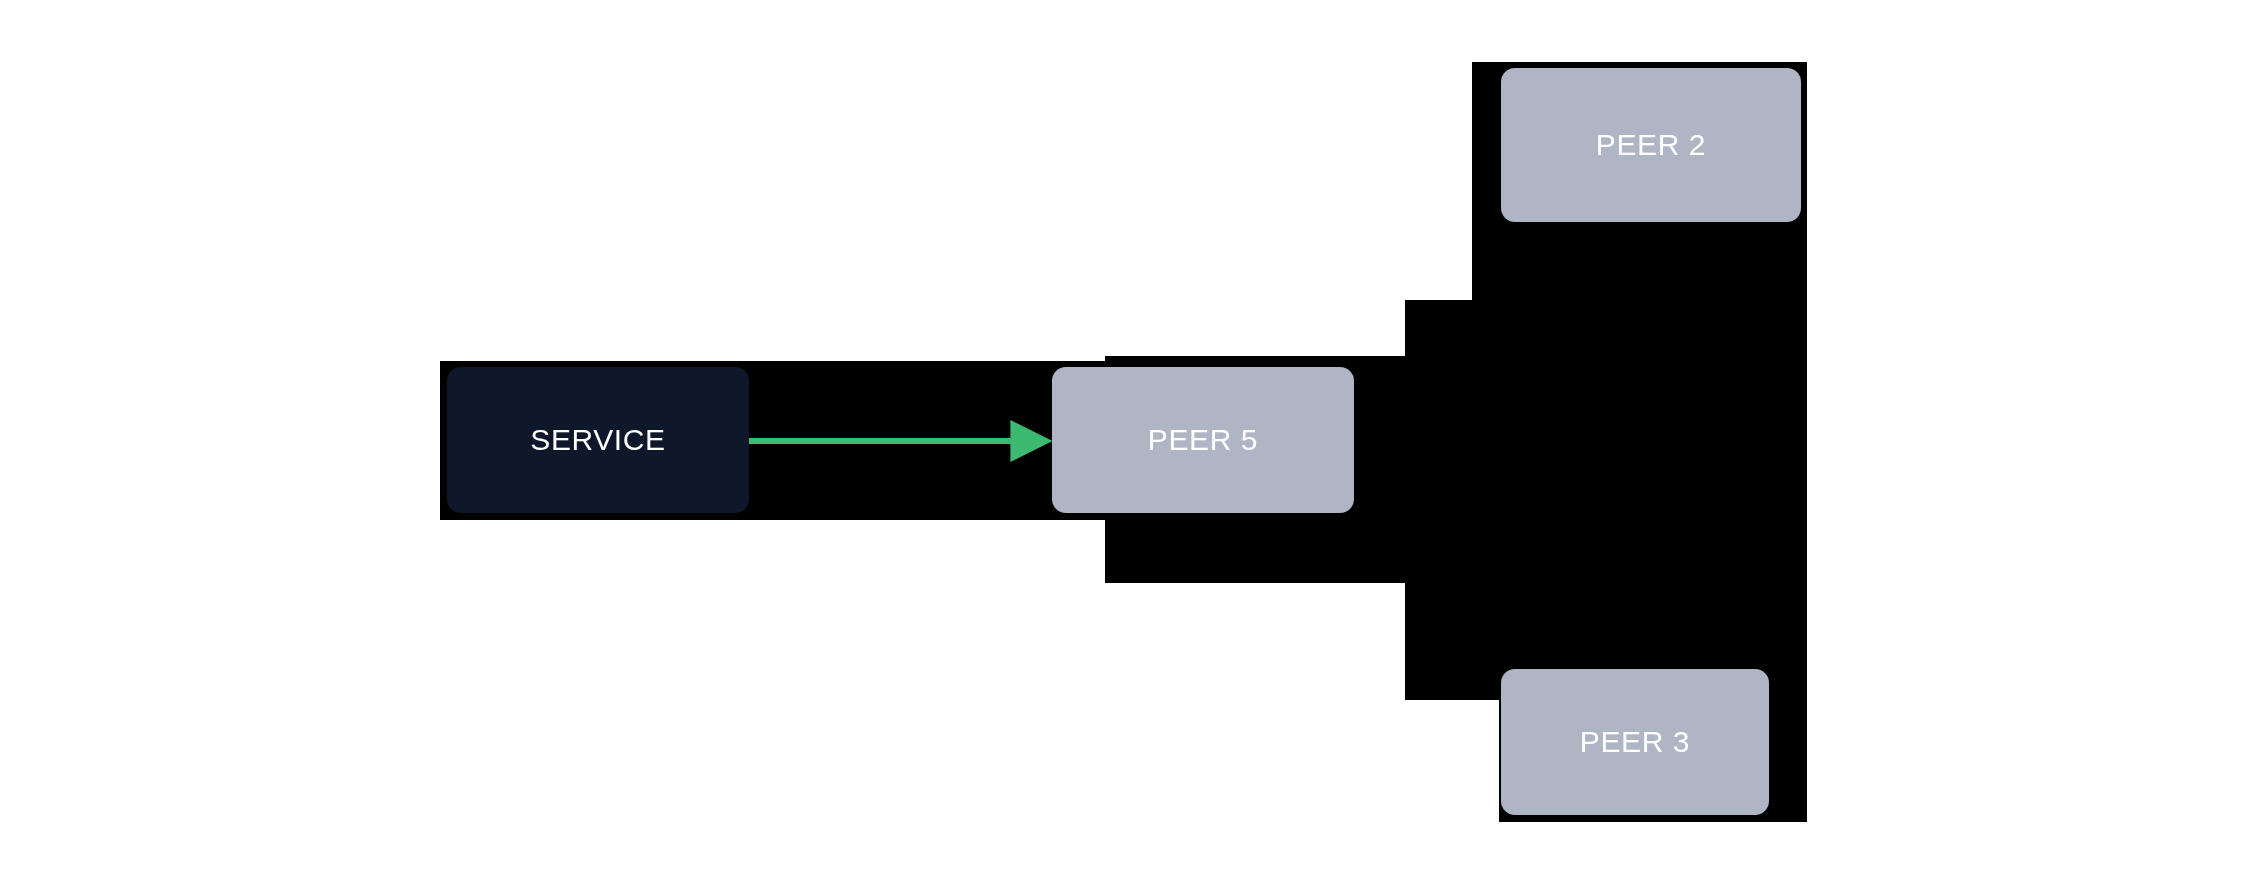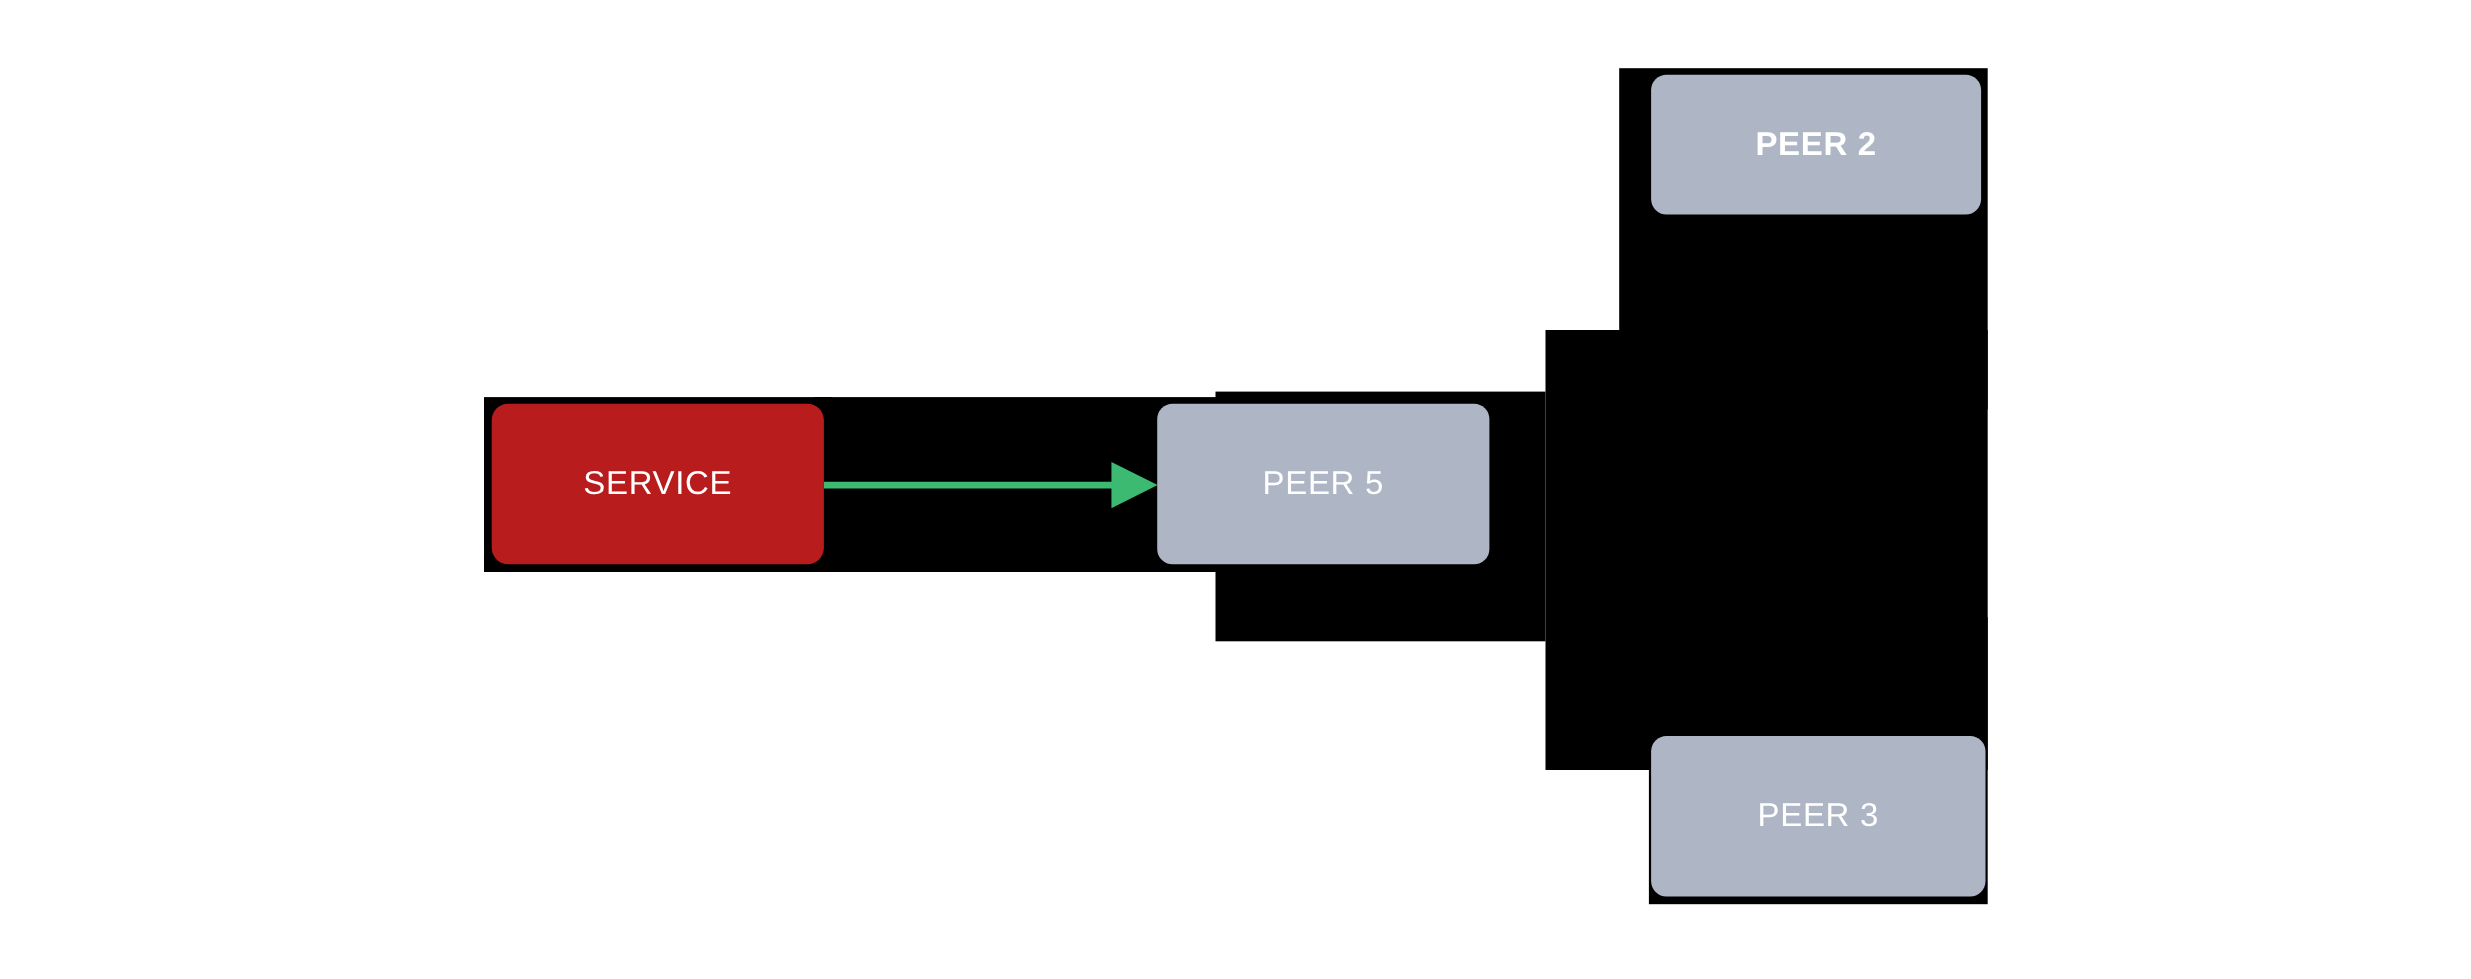--- a/index.html
+++ b/index.html
@@ -31,22 +31,21 @@
     justify-content: center;
     color: #ffffff;
     font-size: 30px;
     font-weight: 400;
     letter-spacing: 0.6px;
     line-height: 1;
     white-space: nowrap;
     user-select: none;
   }
   .node-service {
-    background: #b91c1c;
-    border-radius: 15px;
+    background: #0f172a;
   }
   .node-peer {
     background: #aeb5c4;
   }
   .node-label {
     pointer-events: none;
   }
   
   #edges {
     position: absolute;
@@ -84,21 +83,21 @@
   </svg>
 
   <div class="node node-service" style="left:447px; top:367px; width:302px; height:146px;">
     <span class="node-label">SERVICE</span>
   </div>
 
   <div class="node node-peer" style="left:1052px; top:367px; width:302px; height:146px;">
     <span class="node-label">PEER 5</span>
   </div>
 
-  <div class="node node-peer" style="left:1501px; top:68px; width:300px; height:127px;font-weight:bold;">
+  <div class="node node-peer" style="left:1501px; top:68px; width:300px; height:154px;">
     <span class="node-label">PEER 2</span>
   </div>
 
-  <div class="node node-peer" style="left:1501px; top:669px; width:304px; height:146px;">
+  <div class="node node-peer" style="left:1501px; top:669px; width:268px; height:146px;">
     <span class="node-label">PEER 3</span>
   </div>
 
 </div>
 
 </body></html>

